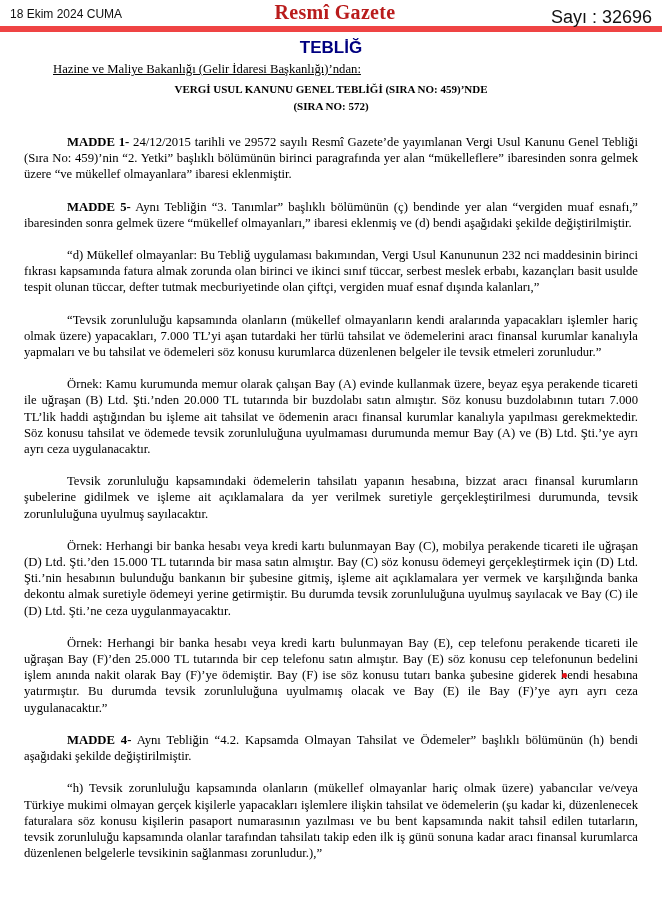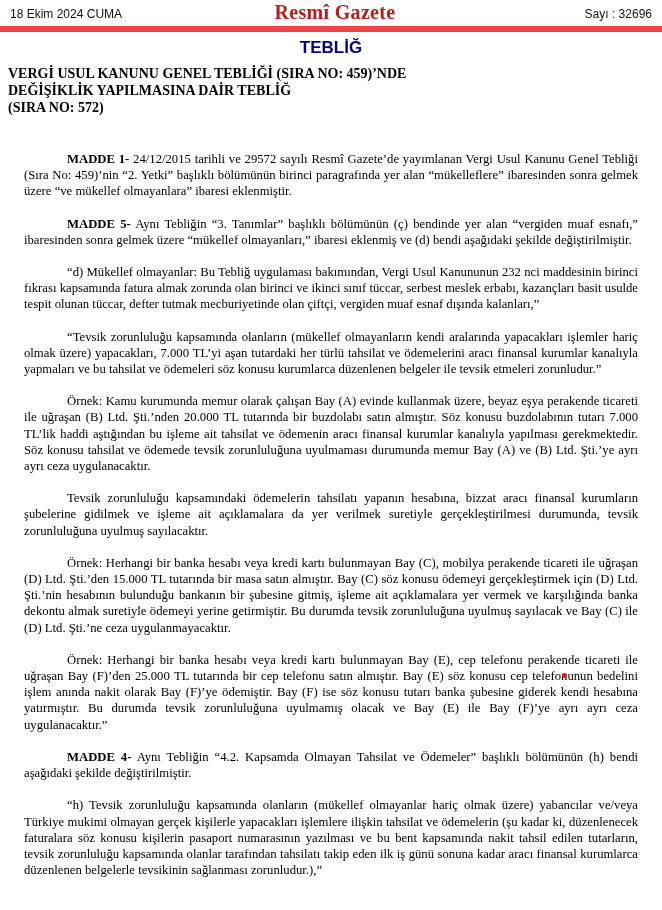--- a/index.html
+++ b/index.html
@@ -39,21 +39,21 @@
       font-size: 20px;
       font-weight: bold;
       color: #b91c1c;
       letter-spacing: 0.3px;
     }
     .header-issue {
       position: absolute;
       right: 10px;
       top: 7px;
       font-family: "Liberation Sans", sans-serif;
-      font-size: 12px;
+      font-size: 18px;
       color: #111;
     }
     .section-label {
       position: absolute;
       top: 38px;
       left: 0;
       width: 662px;
       text-align: center;
       font-family: Liberation Sans, sans-serif;
       font-weight: bold;
@@ -69,26 +69,26 @@
       font-size: 12.7px;
       line-height: 16.2px;
       color: #000;
     }
     .issuer {
       margin-left: 45px;
       text-decoration: underline;
       line-height: 16px;
     }
     .title {
-      text-align: left;
+      text-align: center;
       font-weight: bold;
-      font-size: 14px;
+      font-size: 11px;
       line-height: 17px;
       margin-top: 4px;
-      margin-bottom: 35px;
+      margin-bottom: 19px;
     }
     .title div { white-space: nowrap; }
     .p {
       text-align: justify;
       text-indent: 43px;
       margin: 16px;
     }
     .madde-label { font-weight: bold; }
     .cursor-dot {
       position: absolute;
@@ -105,24 +105,24 @@
 
 <div class="header">
   <span class="header-date">18 Ekim 2024 CUMA</span>
   <span class="header-title">Resmî Gazete</span>
   <span class="header-issue">Sayı : 32696</span>
 </div>
 
 <div class="section-label">TEBLİĞ</div>
 
 <div class="doc">
+  <div class="issuer">Hazine ve Maliye Bakanlığı (Gelir İdaresi Başkanlığı)’ndan:</div>
 
   <div class="title">
     <div>VERGİ USUL KANUNU GENEL TEBLİĞİ (SIRA NO: 459)’NDE</div>
-    <div>DEĞİŞİKLİK YAPILMASINA DAİR TEBLİĞ</div>
     <div>(SIRA NO: 572)</div>
   </div>
 
   <p class="p"><span class="madde-label">MADDE 1-</span><span> 24/12/2015 tarihli ve 29572 sayılı Resmî Gazete’de yayımlanan Vergi Usul Kanunu Genel Tebliği (Sıra No: 459)’nin “2. Yetki” başlıklı bölümünün birinci paragrafında yer alan “mükelleflere” ibaresinden sonra gelmek üzere “ve mükellef olmayanlara” ibaresi eklenmiştir.</span></p>
   <p class="p"><span class="madde-label">MADDE 5-</span><span> Aynı Tebliğin “3. Tanımlar” başlıklı bölümünün (ç) bendinde yer alan “vergiden muaf esnafı,” ibaresinden sonra gelmek üzere “mükellef olmayanları,” ibaresi eklenmiş ve (d) bendi aşağıdaki şekilde değiştirilmiştir.</span></p>
   <p class="p"><span>“d) Mükellef olmayanlar: Bu Tebliğ uygulaması bakımından, Vergi Usul Kanununun 232 nci maddesinin birinci fıkrası kapsamında fatura almak zorunda olan birinci ve ikinci sınıf tüccar, serbest meslek erbabı, kazançları basit usulde tespit olunan tüccar, defter tutmak mecburiyetinde olan çiftçi, vergiden muaf esnaf dışında kalanları,”</span></p>
   <p class="p"><span>“Tevsik zorunluluğu kapsamında olanların (mükellef olmayanların kendi aralarında yapacakları işlemler hariç olmak üzere) yapacakları, 7.000 TL’yi aşan tutardaki her türlü tahsilat ve ödemelerini aracı finansal kurumlar kanalıyla yapmaları ve bu tahsilat ve ödemeleri söz konusu kurumlarca düzenlenen belgeler ile tevsik etmeleri zorunludur.”</span></p>
   <p class="p"><span>Örnek: Kamu kurumunda memur olarak çalışan Bay (A) evinde kullanmak üzere, beyaz eşya perakende ticareti ile uğraşan (B) Ltd. Şti.’nden 20.000 TL tutarında bir buzdolabı satın almıştır. Söz konusu buzdolabının tutarı 7.000 TL’lik haddi aştığından bu işleme ait tahsilat ve ödemenin aracı finansal kurumlar kanalıyla yapılması gerekmektedir. Söz konusu tahsilat ve ödemede tevsik zorunluluğuna uyulmaması durumunda memur Bay (A) ve (B) Ltd. Şti.’ye ayrı ayrı ceza uygulanacaktır.</span></p>
   <p class="p"><span>Tevsik zorunluluğu kapsamındaki ödemelerin tahsilatı yapanın hesabına, bizzat aracı finansal kurumların şubelerine gidilmek ve işleme ait açıklamalara da yer verilmek suretiyle gerçekleştirilmesi durumunda, tevsik zorunluluğuna uyulmuş sayılacaktır.</span></p>
   <p class="p"><span>Örnek: Herhangi bir banka hesabı veya kredi kartı bulunmayan Bay (C), mobilya perakende ticareti ile uğraşan (D) Ltd. Şti.’den 15.000 TL tutarında bir masa satın almıştır. Bay (C) söz konusu ödemeyi gerçekleştirmek için (D) Ltd. Şti.’nin hesabının bulunduğu bankanın bir şubesine gitmiş, işleme ait açıklamalara yer vermek ve karşılığında banka dekontu almak suretiyle ödemeyi yerine getirmiştir. Bu durumda tevsik zorunluluğuna uyulmuş sayılacak ve Bay (C) ile (D) Ltd. Şti.’ne ceza uygulanmayacaktır.</span></p>

